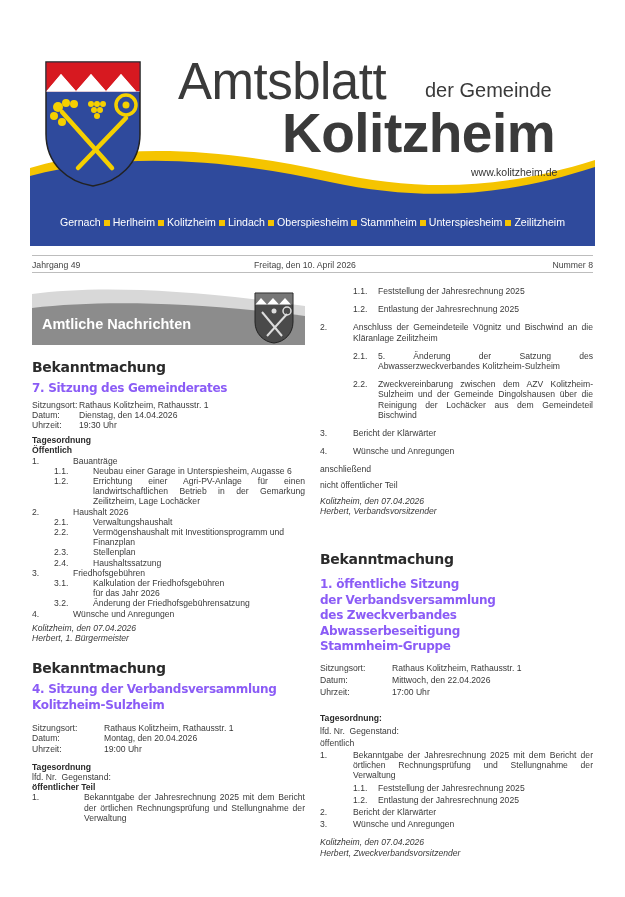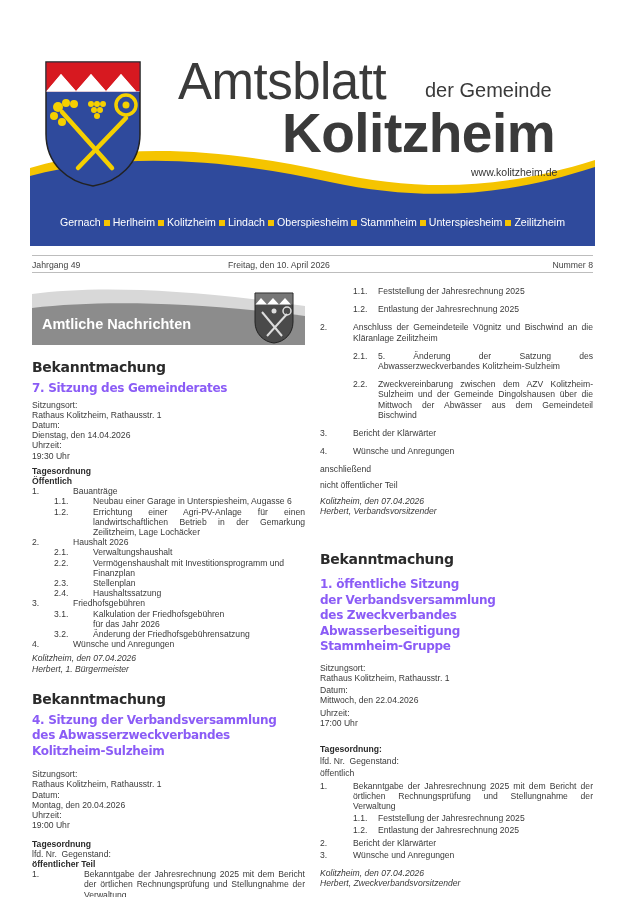--- a/index.html
+++ b/index.html
@@ -19,37 +19,37 @@
   .villages { position: absolute; left: 0; top: 166px; width: 565px; text-align: center; font-size: 10.6px;
     color: #ffffff; white-space: nowrap; }
   .villages .v { display: inline; }
   .villages .sq { display: inline-block; width: 6px; height: 6px; background: #f5c400; margin: 0 3px 1px 3px; vertical-align: middle; }
 
   
   .issue { position: absolute; left: 32px; top: 255px; width: 561px; height: 18px; border-top: 1px solid #bdbdbd;
     border-bottom: 1px solid #bdbdbd; font-size: 8.7px; color: #444; }
   .issue span { position: absolute; top: 4px; }
   .issue .left { left: 0; }
-  .issue .center { left: 196px; }
+  .issue .center { left: 222px; }
   .issue .right { right: 0; text-align: center; }
 
   
   .col { position: absolute; font-size: 8.6px; line-height: 10.2px; color: #3a3a3a; }
   .col-left { left: 32px; top: 286px; width: 273px; }
   .col-right { left: 320px; top: 286px; width: 273px; }
 
   .banner { position: relative; width: 273px; height: 59px; }
   .banner svg { position: absolute; left: 0; top: 0; }
   .banner .banner-title { position: absolute; left: 10px; top: 33px; font-size: 14.5px; font-weight: bold; color: #fff; }
   .banner .mini-crest { position: absolute; left: 222px; top: 6px; width: 40px; height: 52px; }
 
   .h-bek { font-family: "DejaVu Sans", sans-serif; font-size: 14px; font-weight: bold; color: #2b2b2b; line-height: 18px; letter-spacing: -0.3px; }
   .h-sub { font-family: "DejaVu Sans", sans-serif; font-size: 12px; font-weight: bold; color: #8b5cf6; line-height: 15.5px; letter-spacing: -0.3px; }
 
-  .kv { display: flex; flex-direction: column; }
+  .kv { display: flex; }
   .kv .k { width: 47px; flex: none; }
   .kv.wide .k { width: 72px; }
 
   .bold { font-weight: bold; color: #2b2b2b; }
   .italic { font-style: italic; }
 
   .li { display: flex; }
   .li .n { width: 22px; flex: none; }
   .li.l2 { padding-left: 22px; }
   .li.l2 .n { width: 20px; }
@@ -207,21 +207,20 @@
       <span class="t">Wünsche und Anregungen</span>
     </div>
   <div style="height:4px"></div>
   <div class="italic">Kolitzheim, den 07.04.2026</div>
   <div class="italic">Herbert, 1. Bürgermeister</div>
 
   <div style="height:16px"></div>
   <div class="h-bek">Bekanntmachung</div>
   <div style="height:5px"></div>
   <div class="h-sub">4. Sitzung der Verbandsversammlung</div>
-  <div class="h-sub">des Abwasserzweckverbandes</div>
   <div class="h-sub">Kolitzheim-Sulzheim</div>
   <div style="height:10px"></div>
   <div class="kv wide">
       <span class="k">Sitzungsort:</span>
       <span>Rathaus Kolitzheim, Rathausstr. 1</span>
     </div>
   <div class="kv wide">
       <span class="k">Datum:</span>
       <span>Montag, den 20.04.2026</span>
     </div>
@@ -251,21 +250,21 @@
   <div class="rli">
       <span class="n">2.</span>
       <span class="t">Anschluss der Gemeindeteile Vögnitz und Bischwind an die Kläranlage Zeilitzheim</span>
     </div>
   <div class="rli l2">
       <span class="n">2.1.</span>
       <span class="t">5. Änderung der Satzung des Abwasserzweckverbandes Kolitzheim-Sulzheim</span>
     </div>
   <div class="rli l2">
       <span class="n">2.2.</span>
-      <span class="t">Zweckvereinbarung zwischen dem AZV Kolitzheim-Sulzheim und der Gemeinde Dingolshausen über die Mittwoch der Abwässer aus dem Gemeindeteil Bischwind</span>
+      <span class="t">Zweckvereinbarung zwischen dem AZV Kolitzheim-Sulzheim und der Gemeinde Dingolshausen über die Reinigung der Lochäcker aus dem Gemeindeteil Bischwind</span>
     </div>
   <div class="rli">
       <span class="n">3.</span>
       <span class="t">Bericht der Klärwärter</span>
     </div>
   <div class="rli">
       <span class="n">4.</span>
       <span class="t">Wünsche und Anregungen</span>
     </div>
   <div class="rline">anschließend</div>

